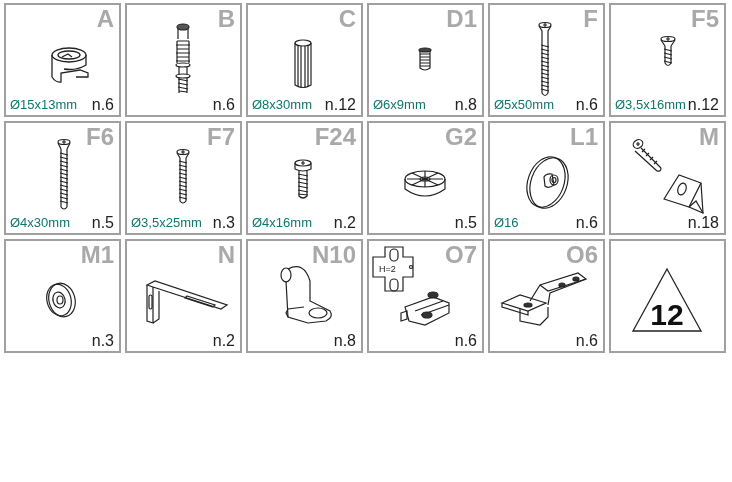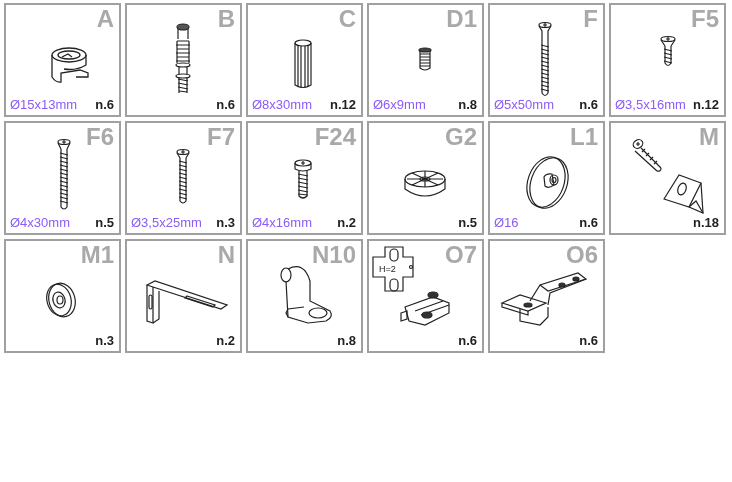--- a/index.html
+++ b/index.html
@@ -5,22 +5,22 @@
   html, body { margin: 0; padding: 0; background: #ffffff; }
   body { width: 732px; height: 482px; position: relative; overflow: hidden;
          font-family: "Liberation Sans", sans-serif; }
   .grid { position: absolute; left: 4px; top: 3px;
           display: grid; grid-template-columns: repeat(6, 117px);
           grid-auto-rows: 114px; column-gap: 4px; row-gap: 4px; }
   .cell { position: relative; box-sizing: border-box; border: 2px solid #a0a0a0;
           background: #fff; }
   .code { position: absolute; right: 5px; top: 1px; font-size: 24px; font-weight: bold;
           color: #a9a9a9; letter-spacing: 0px; line-height: 26px; }
-  .dim { position: absolute; left: 4px; bottom: 3px; font-size: 13px; color: #8b5cf6; line-height: 15px; }
-  .qty { position: absolute; right: 5px; bottom: 2px; font-size: 13px; font-weight: bold; color: #222; line-height: 17px; }
+  .dim { position: absolute; left: 4px; bottom: 3px; font-size: 13px; color: #0f766e; line-height: 15px; }
+  .qty { position: absolute; right: 5px; bottom: 2px; font-size: 16px; font-weight: normal; color: #222; line-height: 17px; }
   .art { position: absolute; left: 0; top: 0; width: 113px; height: 110px; }
   .art svg { width: 100%; height: 100%; }
   .tri-num { font-family: "Liberation Sans", sans-serif; font-weight: bold; }
 </style>
 </head>
 <body>
 
 <div class="grid">
 
   <div class="cell">
@@ -306,14 +306,24 @@
         <ellipse cx="38" cy="64" rx="4" ry="2" fill="#333"></ellipse>
         <ellipse cx="72" cy="44" rx="3" ry="2" fill="#333"></ellipse>
         <ellipse cx="86" cy="38" rx="3" ry="2" fill="#333"></ellipse>
       </g>
         </svg>
     </div>
     <span class="code">O6</span>
     <span class="qty">n.6</span>
   </div>
 
+  <div class="cell">
+    <div class="art">
+      <svg viewBox="0 0 113 110">
+          <g fill="none" stroke="#222" stroke-width="1.3">
+        <path d="M56 28 L22 90 L90 90 Z"></path>
+      </g>
+      <text class="tri-num" x="56" y="84" text-anchor="middle" font-size="30" fill="#111">12</text>
+      </svg>
+    </div>
+  </div>
 
 </div>
 
 </body></html>

